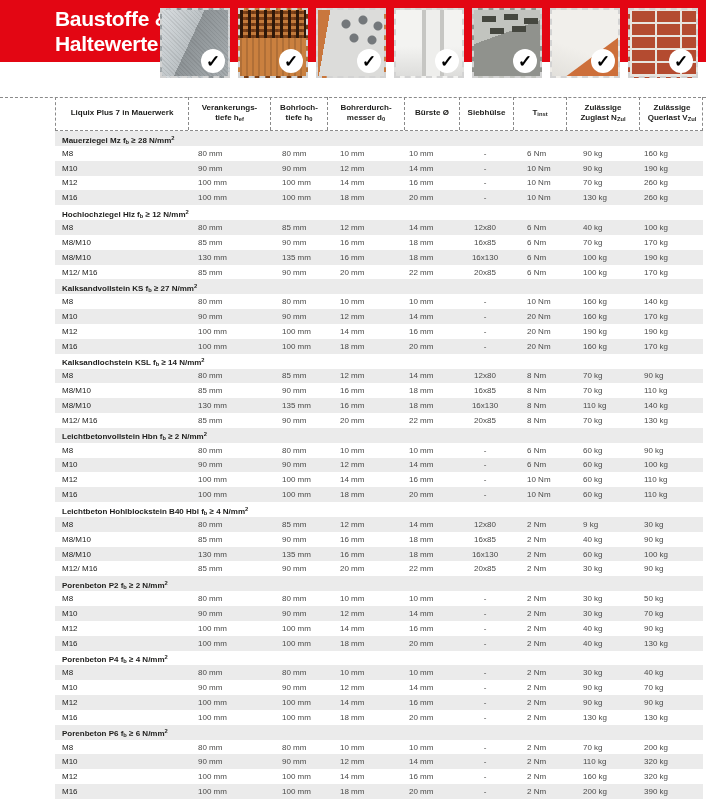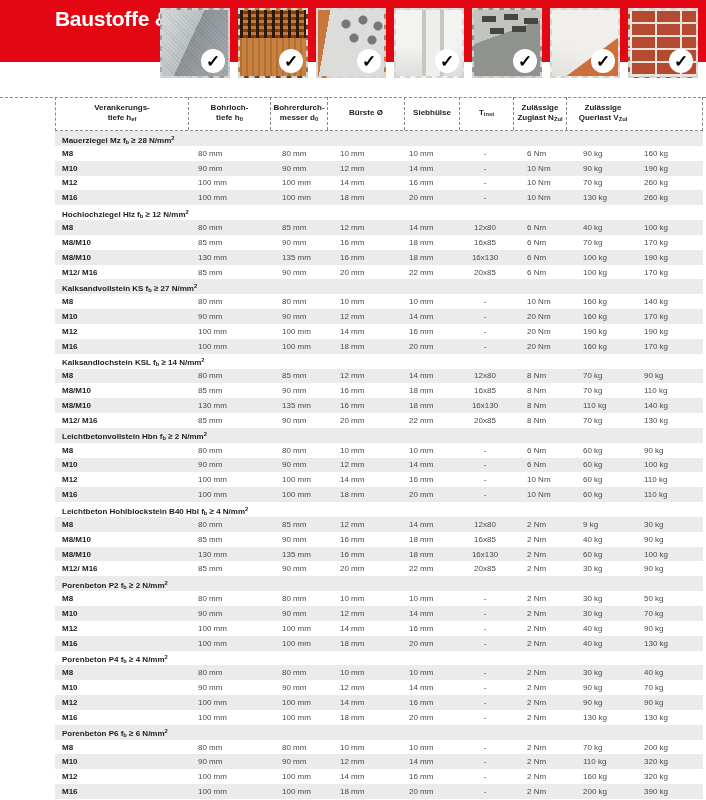--- a/index.html
+++ b/index.html
@@ -105,38 +105,39 @@
   .tbody { position:absolute; top:131px; left:55px; width:648px; font-size:8px; }
   .row {
     display:grid;
     grid-template-columns:132px 82px 57px 77px 55px 54px 53px 73px 65px;
     height:14.85px; align-items:center; color:#4a4a49;
   }
   .row.odd { background:#ebebeb; }
   .section-row { display:block; line-height:14.85px; padding-left:7px;
     font-weight:bold; color:#1d1d1b; }
   .cell { white-space:nowrap; overflow:hidden; }
-  .cell.c1 { padding-left:7px; font-weight:bold; color:#1d1d1b; }
+  .cell.c1 { padding-left:7px; font-weight:normal; color:#1d1d1b; }
   .cell.c2 { padding-left:11px; }
   .cell.c3 { padding-left:13px; }
   .cell.c4 { padding-left:14px; }
   .cell.c5 { padding-left:6px; }
   .cell.c6 { text-align:center; }
   .cell.c7 { padding-left:15px; }
   .cell.c8 { padding-left:18px; }
   .cell.c9 { padding-left:6px; }
   sub { font-size:0.72em; vertical-align:-0.25em; }
   sup { font-size:0.72em; vertical-align:0.45em; }
 </style>
 </head>
 <body>
 
 <div class="banner">
   <div class="banner-title">
     <span>Baustoffe &amp;</span><br>
+    <span>Haltewerte</span>
   </div>
 </div>
 
 <div class="tile t1">
   <span class="check">✓</span>
 </div>
 <div class="tile t2">
   <span class="check">✓</span>
 </div>
 <div class="tile t3">
@@ -150,20 +151,23 @@
 </div>
 <div class="tile t6">
   <span class="check">✓</span>
 </div>
 <div class="tile t7">
   <span class="check">✓</span>
 </div>
 
 <div class="page-rule"></div>
 <div class="thead">
+    <div class="hcell c1">
+      <span>Liquix Plus 7 in Mauerwerk</span>
+    </div>
     <div class="hcell c2">
       <span>Verankerungs-<br>tiefe h<sub>ef</sub></span>
     </div>
     <div class="hcell c3">
       <span>Bohrloch-<br>tiefe h<sub>0</sub></span>
     </div>
     <div class="hcell c4">
       <span>Bohrerdurch-<br>messer d<sub>0</sub></span>
     </div>
     <div class="hcell c5">

